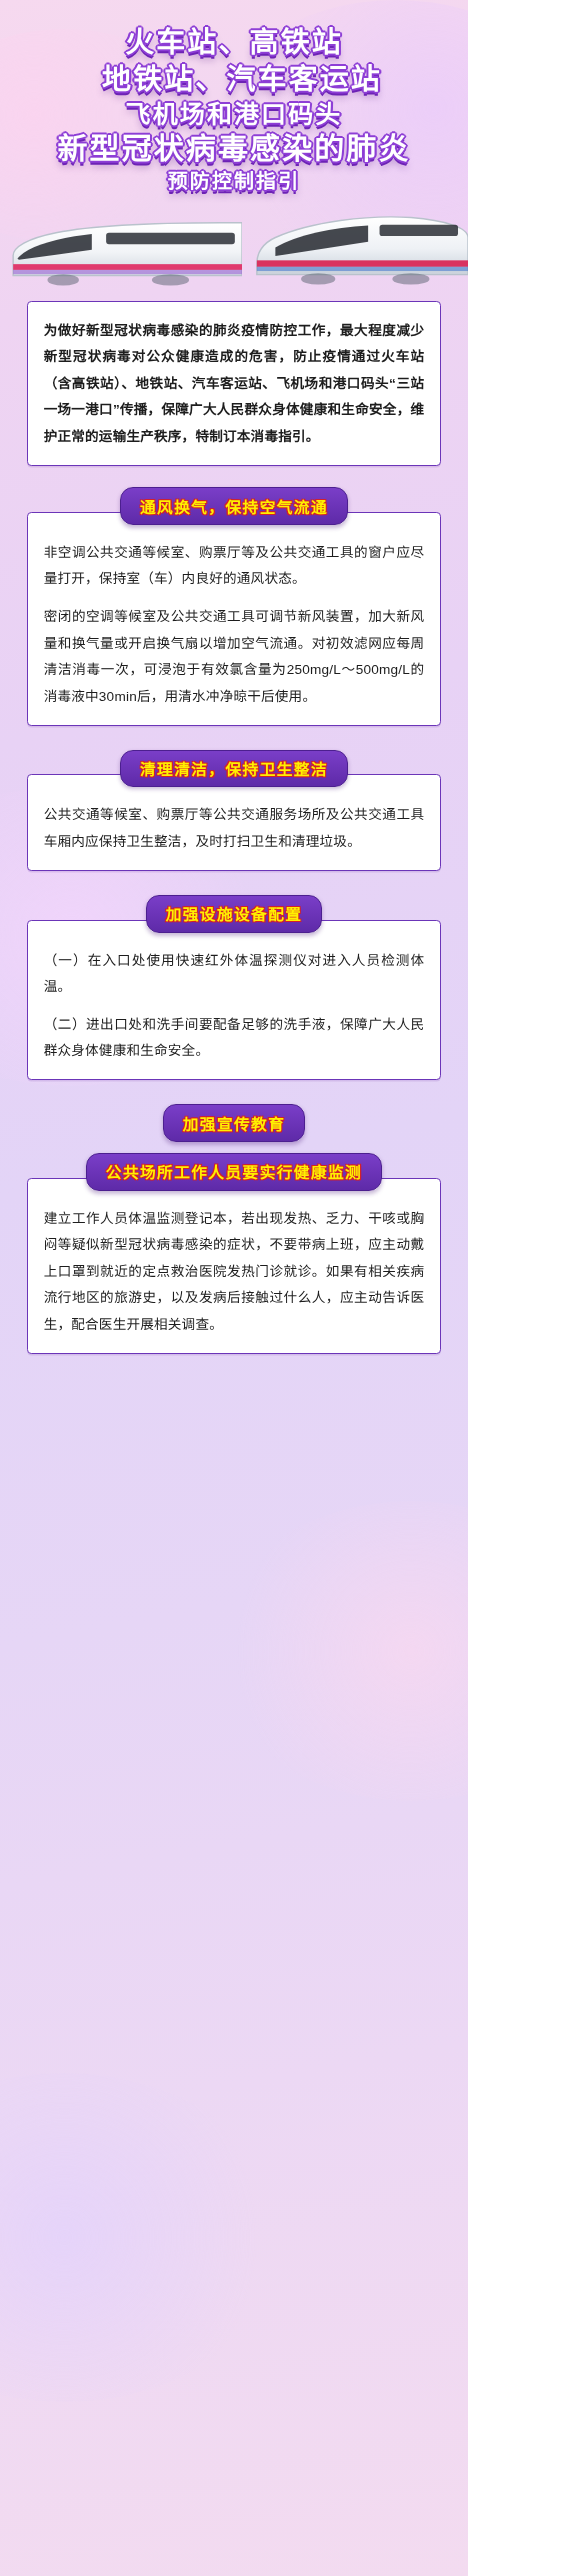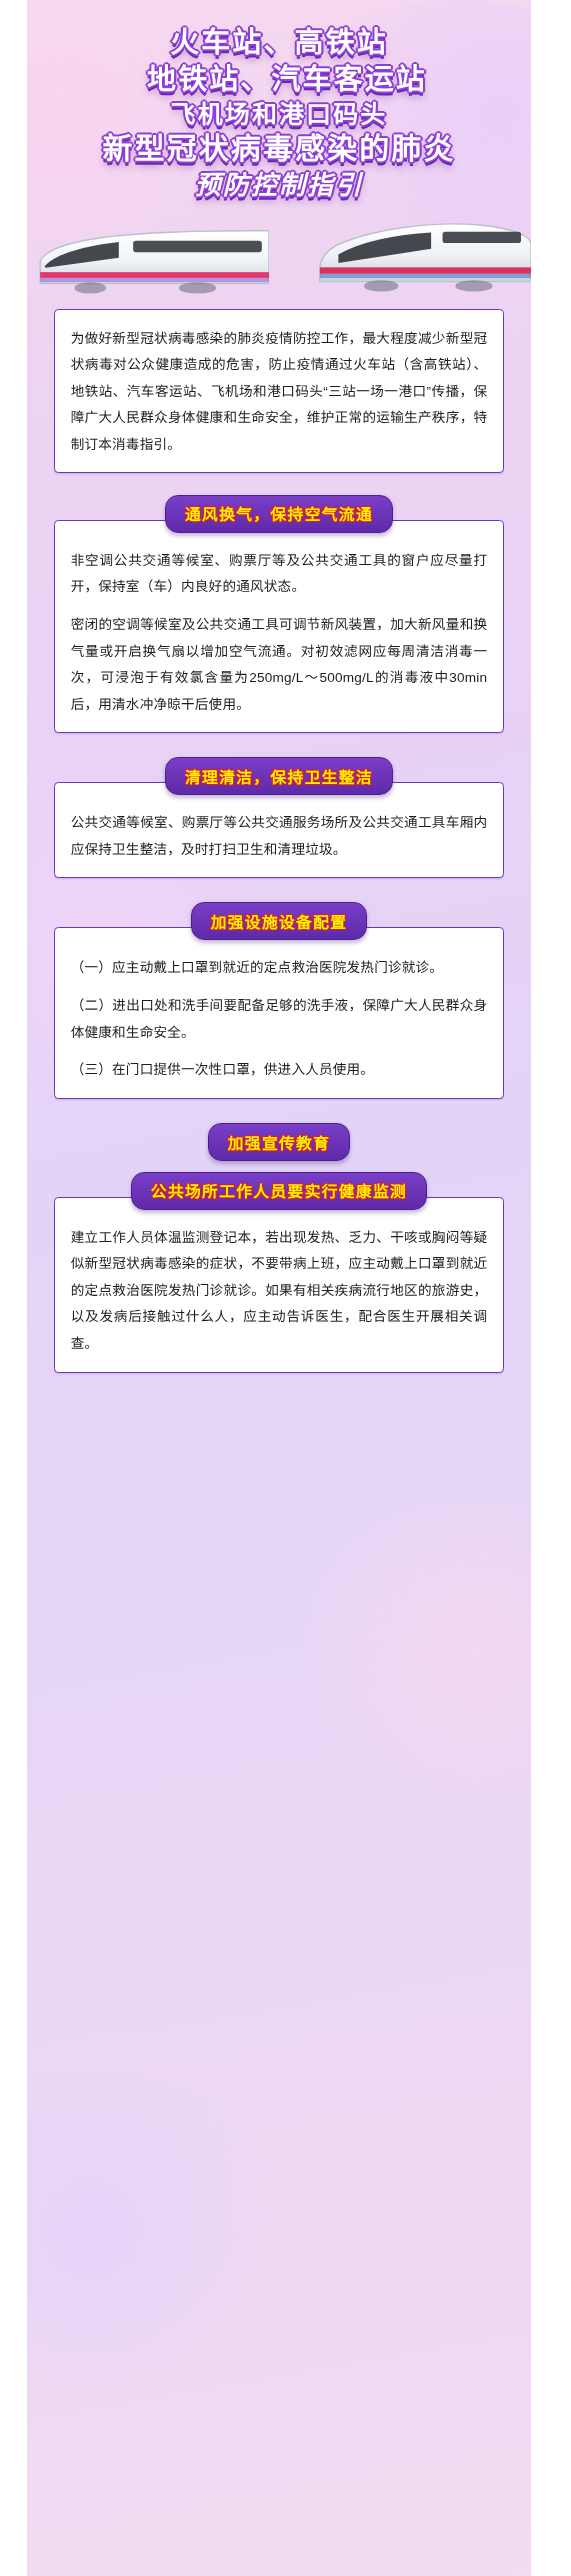--- a/index.html
+++ b/index.html
@@ -6,25 +6,24 @@
     margin: 0;
     padding: 0;
   }
   body {
     width: 572px;
     background: #ffffff;
     font-family: "Liberation Sans", sans-serif;
   }
   .page {
     position: relative;
-    width: 504px;
+    width: 468px;
     min-height: 2576px;
     background: linear-gradient(170deg, #f6d9ef 0%, #efd4f2 12%, #e8d2f5 28%, #e3d4f7 45%, #e6d6f6 62%, #ecd8f4 80%, #f3dbf0 100%);
     overflow: hidden;
-    margin-left: 27px;
   }
   
   .blob {
     position: absolute;
     border-radius: 50%;
     filter: blur(0px);
     opacity: .55;
     pointer-events: none;
   }
   .blob.b1 { width: 300px; height: 214px; left: -86px; top: 29px; background: radial-gradient(circle at 40% 40%, #ffd2ef 0%, rgba(255,210,239,0) 70%); }
@@ -48,21 +47,21 @@
     line-height: 1.28;
     text-shadow:
       -1.4px -1.4px 0 #8e3fd6, 1.4px -1.4px 0 #8e3fd6, -1.4px 1.4px 0 #8e3fd6, 1.4px 1.4px 0 #8e3fd6,
       0px -2.1px 0 #8e3fd6, 0px 2.1px 0 #8e3fd6, -2.1px 0px 0 #8e3fd6, 2.1px 0px 0 #8e3fd6,
       0 4.3px 0 #6d23b5, 0 6.4px 7.1px rgba(80,20,130,.35);
   }
   .title-line.l1 { font-size: 29px; }
   .title-line.l2 { font-size: 29px; padding-left: 16px; }
   .title-line.l3 { font-size: 25px; }
   .title-line.l4 { font-size: 30px; }
-  .title-line.l5 { font-size: 26px; font-style: italic; }
+  .title-line.l5 { font-size: 20px; }
 
   
   .trains {
     position: relative;
     height: 100px;
     margin-top: 7.1px;
     z-index: 2;
   }
   .train {
     position: absolute;
@@ -111,21 +110,21 @@
     padding: 6.4px 18.6px;
     color: #fff000;
     font-size: 15.7px;
     font-weight: bold;
     letter-spacing: 1.4px;
     text-align: center;
     text-shadow: -1.1px -1.1px 0 #d3202a, 1.1px -1.1px 0 #d3202a, -1.1px 1.1px 0 #d3202a, 1.1px 1.1px 0 #d3202a;
     box-shadow: 0 2.1px 4.3px rgba(70,20,120,.3);
   }
   .section .card { padding-top: 27px; }
-  .card.plain { margin-top: 0; }
+  .card.plain { margin-top: 0; font-weight: bold; }
 </style>
 </head>
 <body>
 
 <div class="page">
 
   <div class="blob b1"></div>
   <div class="blob b2"></div>
   <div class="blob b3"></div>
   <div class="blob b4"></div>
@@ -195,23 +194,22 @@
     <div class="section">
       <div class="section-heading">清理清洁，保持卫生整洁</div>
       <div class="card">
         <p>公共交通等候室、购票厅等公共交通服务场所及公共交通工具车厢内应保持卫生整洁，及时打扫卫生和清理垃圾。</p>
       </div>
     </div>
 
     <div class="section">
       <div class="section-heading">加强设施设备配置</div>
       <div class="card">
-        <p>（一）应主动戴上口罩到就近的定点救治医院发热门诊就诊。</p>
+        <p>（一）在入口处使用快速红外体温探测仪对进入人员检测体温。</p>
         <p>（二）进出口处和洗手间要配备足够的洗手液，保障广大人民群众身体健康和生命安全。</p>
-        <p>（三）在门口提供一次性口罩，供进入人员使用。</p>
       </div>
     </div>
 
     <div class="section">
       <div class="section-heading">加强宣传教育</div>
     </div>
 
     <div class="section">
       <div class="section-heading">公共场所工作人员要实行健康监测</div>
       <div class="card">

